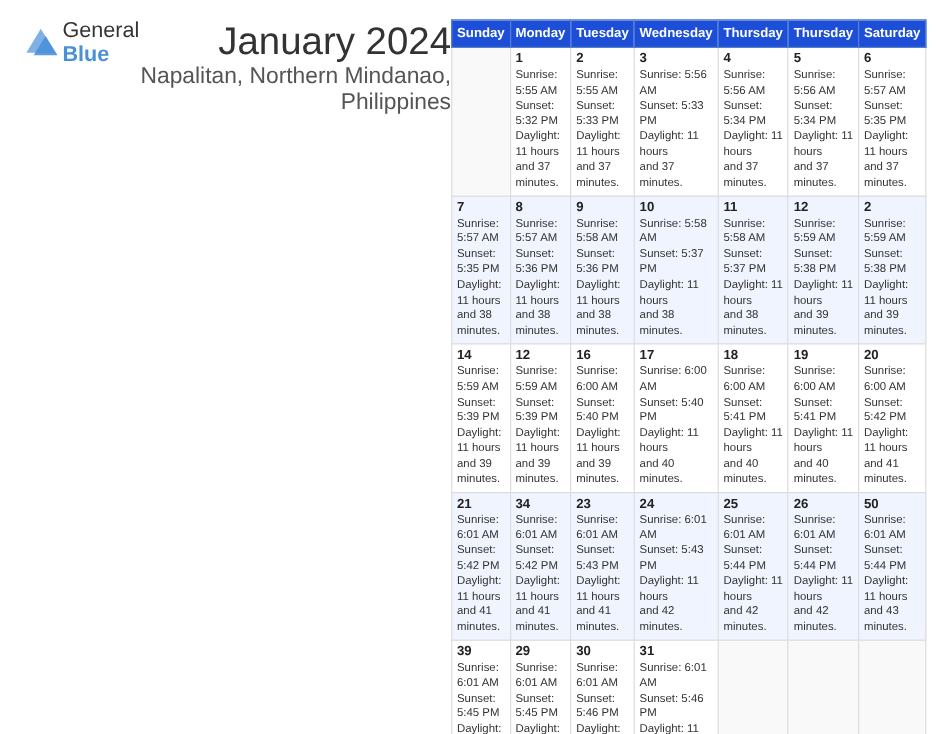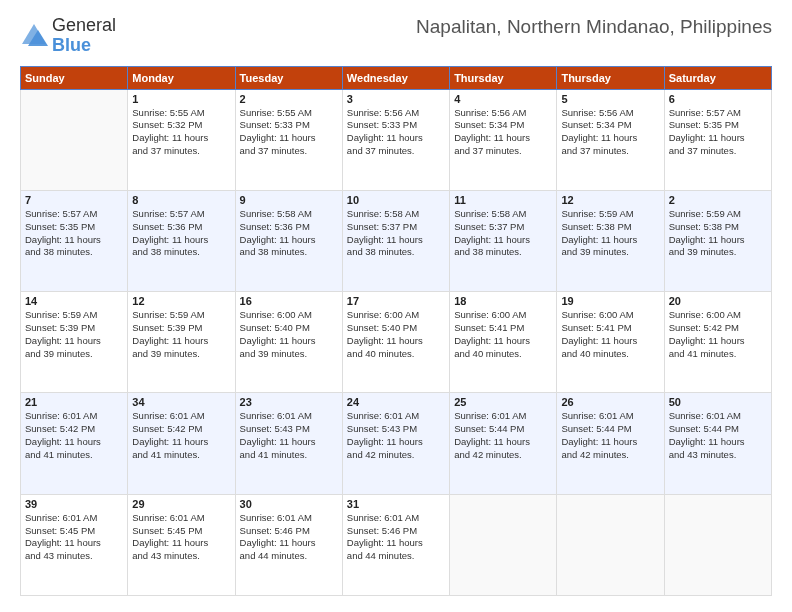--- a/index.html
+++ b/index.html
@@ -8,21 +8,21 @@
       height: 612px;
       font-family: Arial, sans-serif;
       background: #fff;
       overflow: hidden;
     }
     .page {
       width: 792px;
       height: 612px;
       padding: 16px 20px;
       display: flex;
-      flex-direction: column;
+      flex-direction: row;
     }
     .header {
       display: flex;
       justify-content: space-between;
       align-items: flex-start;
       margin-bottom: 10px;
     }
     .logo {
       display: flex;
       align-items: center;
@@ -52,21 +52,21 @@
       color: #555;
     }
     .calendar {
       flex: 1;
       border: 1px solid #ccc;
       border-collapse: collapse;
       width: 100%;
       font-size: 10px;
     }
     .calendar th {
-      background: #c2410c;
+      background: #1d4ed8;
       color: #fff;
       padding: 5px 4px;
       text-align: left;
       font-size: 11px;
       font-weight: bold;
       border: 1px solid #5580cc;
     }
     .calendar td {
       border: 1px solid #ddd;
       vertical-align: top;
@@ -101,20 +101,21 @@
       <svg class="logo-icon" viewBox="0 0 28 28">
         <polygon points="14,2 26,22 2,22" fill="#4a90d9" opacity="0.7"></polygon>
         <polygon points="18,8 28,24 8,24" fill="#4a90d9" opacity="0.9"></polygon>
       </svg>
       <div class="logo-text">
         <span class="general">General</span>
         <span class="blue">Blue</span>
       </div>
     </div>
     <div class="title-block">
+      <div class="main-title">January 2024</div>
       <div class="subtitle">Napalitan, Northern Mindanao, Philippines</div>
     </div>
   </div>
 
   <table class="calendar">
     <thead>
       <tr>
       <th>Sunday</th>
           <th>Monday</th>
           <th>Tuesday</th>

